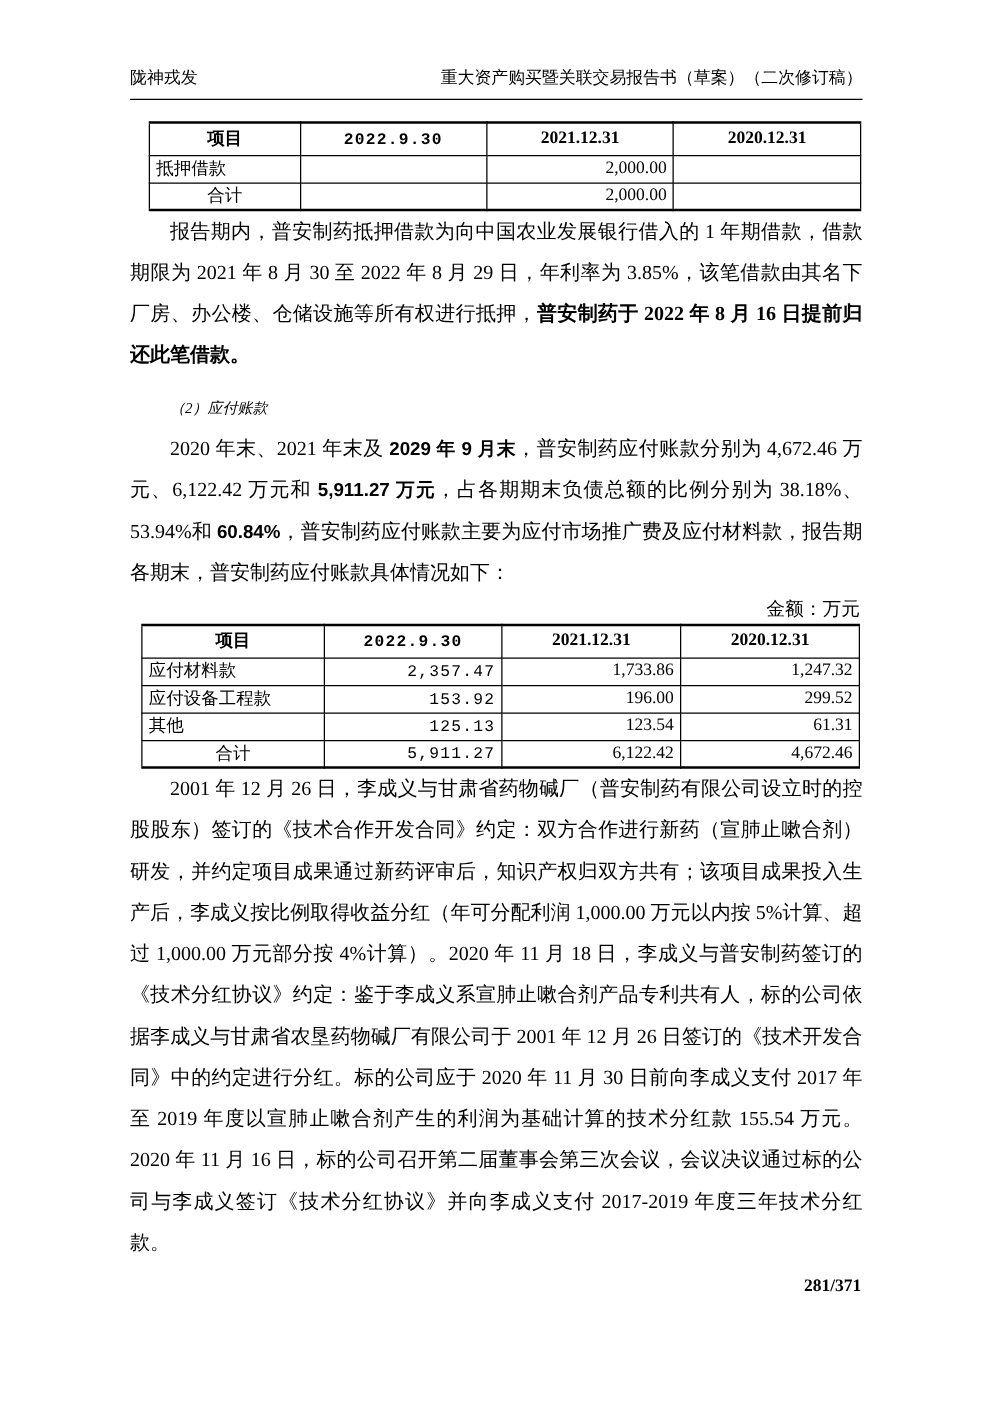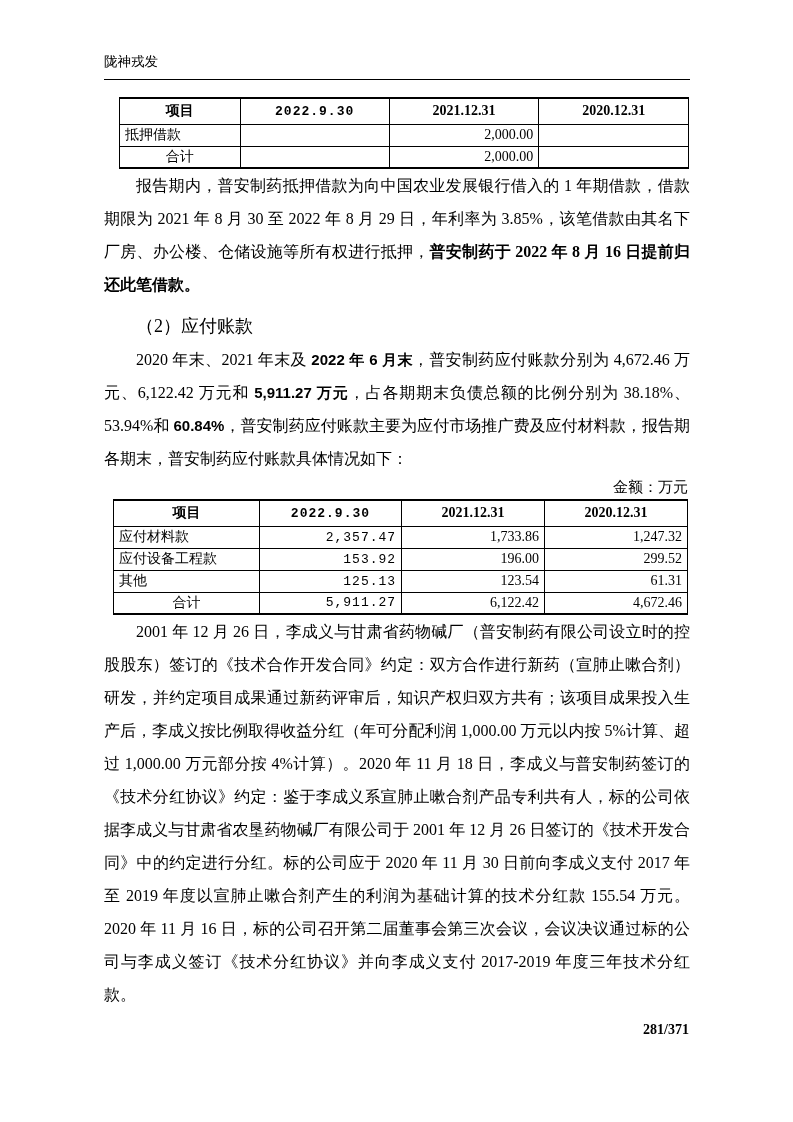--- a/index.html
+++ b/index.html
@@ -60,24 +60,25 @@
   p.body {
     margin: 0;
     font-size: 16px;
     line-height: 33px;
     text-align: justify;
     text-indent: 32px;
   }
   .p1 { margin-top: 14px; }
   .sec-heading {
     margin: 9px 0 0 0;
-    font-size: 18px;
+    font-size: 12px;
     line-height: 33px;
     text-indent: 32px;
     font-weight: normal;
+    font-style: italic;
   }
   .p2 { margin-top: 3px; }
   .p3 { margin-top: 11px; line-height: 30.5px; }
   .bold-run { font-weight: bold; }
   .bold-sans-run {
     font-weight: bold;
     font-family: "Liberation Sans", "DejaVu Sans", sans-serif;
     font-size: 15px;
   }
   .unit-label {
@@ -95,20 +96,21 @@
     font-weight: bold;
   }
 </style>
 </head>
 <body>
 
 <div class="page">
 
   <div class="doc-header">
     <span>陇神戎发</span>
+    <span>重大资产购买暨关联交易报告书（草案）（二次修订稿）</span>
   </div>
 
   <table class="doc-table" id="table1">
     <colgroup>
       <col style="width:21.2%">
         <col style="width:26.2%">
         <col style="width:26.3%">
         <col style="width:26.3%">
     </colgroup>
     <tbody>
@@ -130,21 +132,21 @@
       <td class="num">2,000.00</td>
       <td class="num"></td>
     </tr>
   </tbody>
     </table>
 
   <p class="body p1"><span>报告期内，普安制药抵押借款为向中国农业发展银行借入的 1 年期借款，借款期限为 2021 年 8 月 30 至 2022 年 8 月 29 日，年利率为 3.85%，该笔借款由其名下厂房、办公楼、仓储设施等所有权进行抵押，</span><span class="bold-run">普安制药于 2022 年 8 月 16 日提前归还此笔借款。</span></p>
 
   <p class="sec-heading">（2）应付账款</p>
 
-  <p class="body p2"><span>2020 年末、2021 年末及 </span><span class="bold-sans-run">2022 年 6 月末</span><span>，普安制药应付账款分别为 4,672.46 万元、6,122.42 万元和 </span><span class="bold-sans-run">5,911.27 万元</span><span>，占各期期末负债总额的比例分别为 38.18%、53.94%和 </span><span class="bold-sans-run">60.84%</span><span>，普安制药应付账款主要为应付市场推广费及应付材料款，报告期各期末，普安制药应付账款具体情况如下：</span></p>
+  <p class="body p2"><span>2020 年末、2021 年末及 </span><span class="bold-sans-run">2029 年 9 月末</span><span>，普安制药应付账款分别为 4,672.46 万元、6,122.42 万元和 </span><span class="bold-sans-run">5,911.27 万元</span><span>，占各期期末负债总额的比例分别为 38.18%、53.94%和 </span><span class="bold-sans-run">60.84%</span><span>，普安制药应付账款主要为应付市场推广费及应付材料款，报告期各期末，普安制药应付账款具体情况如下：</span></p>
 
   <div class="unit-label">金额：万元</div>
 
   <table class="doc-table" id="table2">
     <colgroup>
       <col style="width:25.4%">
         <col style="width:24.8%">
         <col style="width:24.9%">
         <col style="width:24.9%">
     </colgroup>

